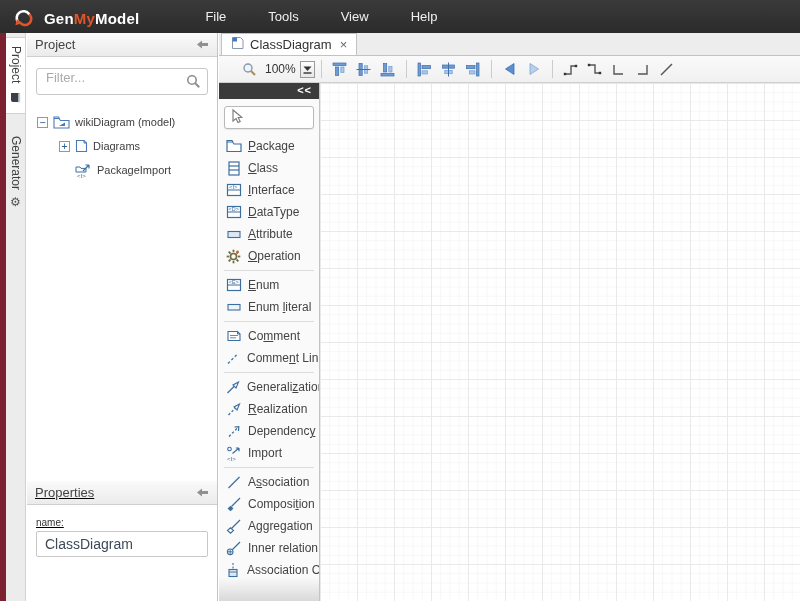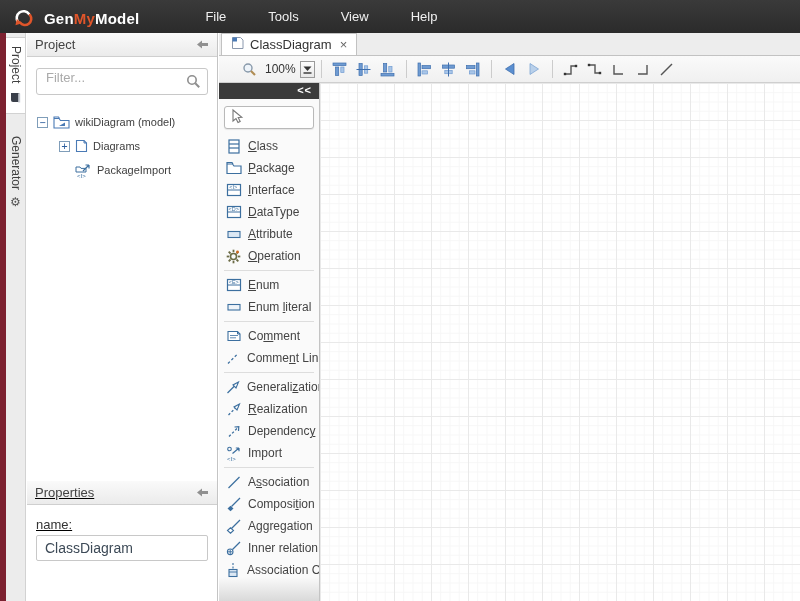--- a/index.html
+++ b/index.html
@@ -41,21 +41,21 @@
   .tree-row { display:flex; align-items:center; height:24px; }
   .expander { width:11px; height:11px; border:1px solid #7f9db9; background:#fff;
     color:#2e5f9e; font-size:10px; line-height:9px; text-align:center; margin-right:5px;
     font-family:"DejaVu Sans Mono",monospace; }
   .expander.none { visibility:hidden; }
   .tree-icon { margin-right:5px; display:inline-flex; }
   .tree-label { font-size:11px; color:#404040; }
 
   .props { position:absolute; left:0; top:448px; width:100%;text-decoration:underline; }
   .props-body { padding:12px 9px 0 9px; }
-  .field-label { font-size:13px; color:#333; margin-bottom:3px; }
+  .field-label { font-size:10px; color:#333; margin-bottom:3px; }
   .field-input { width:100%; height:26px; border:1px solid #c8c8c8; border-radius:2px;
     padding:0 8px; font-size:14px; color:#3d4a57; font-family:"Liberation Sans",sans-serif; }
 
   
   .main { position:absolute; left:219px; top:33px; width:581px; height:568px; background:#fff; }
   .tabbar { height:23px; background:#ededed; border-bottom:1px solid #c2c2c2;
     display:flex; align-items:flex-end; }
   .tab { height:22px; margin-left:2px; background:#fff; border:1px solid #c2c2c2;
     border-bottom:none; display:flex; align-items:center; padding:0 9px; gap:6px; }
   .tab-title { font-size:13px; color:#333; }
@@ -323,35 +323,35 @@
     <div class="pointer-btn">
       <span>
         <svg width="15" height="16" viewBox="0 0 15 16">
             <path d="M4 2 L4 13 L7 10.5 L9 14.6 L11.2 13.5 L9.2 9.5 L12.8 9.3 Z" fill="#fff" stroke="#777" stroke-width="1.1"></path>
           </svg>
       </span>
     </div>
     <div id="palette-items">
         <div class="pal-item">
           <span class="pal-icon">
+            <svg width="16" height="14" viewBox="0 0 16 14">
+              <path d="M1 3 h5.5 l1.5 2 H15 V12.5 H1 Z M1 3 V1.5 h5 l1 1.5" fill="#fff" stroke="#3c6f9f" stroke-width="1.2"></path>
+            </svg>
+          </span>
+          <span class="pal-label"><span class="u">P</span>ackage</span>
+        </div>
+        <div class="pal-item">
+          <span class="pal-icon">
             <svg width="16" height="15" viewBox="0 0 16 15">
               <rect x="3" y="1" width="10" height="13" fill="#fff" stroke="#3c6f9f" stroke-width="1.2"></rect>
               <line x1="3" y1="5" x2="13" y2="5" stroke="#3c6f9f" stroke-width="1.2"></line>
               <line x1="3" y1="9" x2="13" y2="9" stroke="#3c6f9f" stroke-width="1.2"></line>
             </svg>
           </span>
           <span class="pal-label"><span class="u">C</span>lass</span>
-        </div>
-        <div class="pal-item">
-          <span class="pal-icon">
-            <svg width="16" height="14" viewBox="0 0 16 14">
-              <path d="M1 3 h5.5 l1.5 2 H15 V12.5 H1 Z M1 3 V1.5 h5 l1 1.5" fill="#fff" stroke="#3c6f9f" stroke-width="1.2"></path>
-            </svg>
-          </span>
-          <span class="pal-label"><span class="u">P</span>ackage</span>
         </div>
         <div class="pal-item">
           <span class="pal-icon">
             <svg width="16" height="14" viewBox="0 0 16 14">
               <rect x="1.5" y="1.5" width="13" height="11" fill="#fff" stroke="#3c6f9f" stroke-width="1.2"></rect>
               <line x1="1.5" y1="7" x2="14.5" y2="7" stroke="#3c6f9f" stroke-width="1"></line>
               <text x="3.2" y="6" font-size="5.6" fill="#3c6f9f">&lt;I&gt;</text>
             </svg>
           </span>
           <span class="pal-label"><span class="u">I</span>nterface</span>

